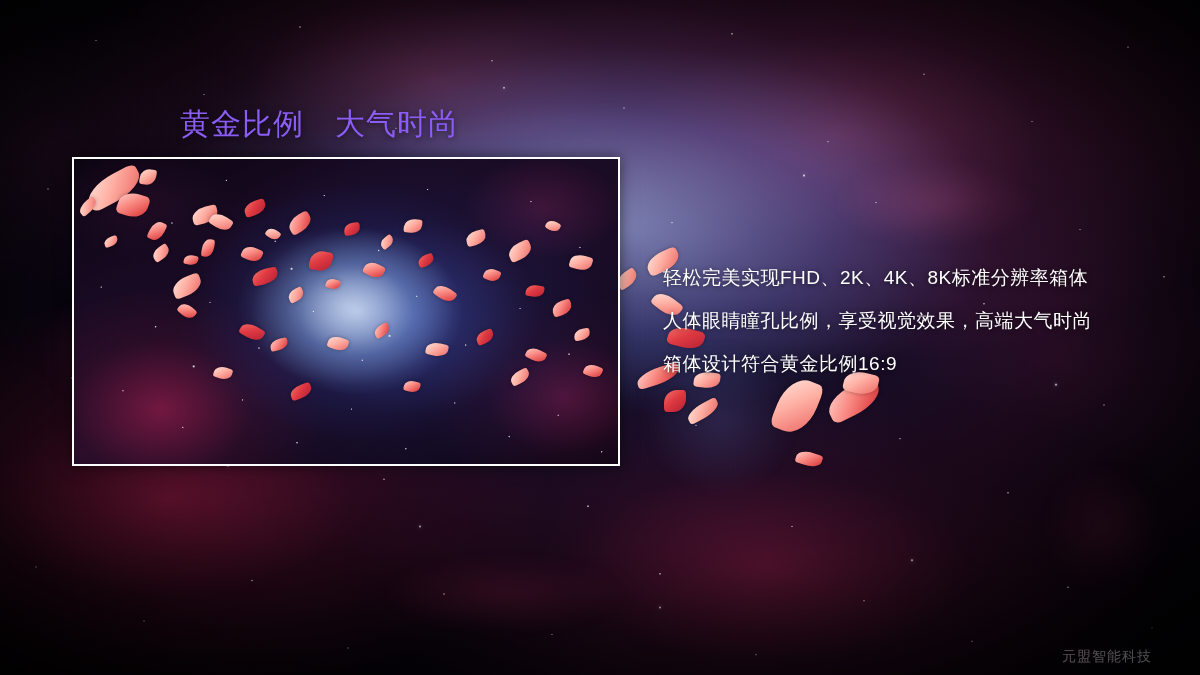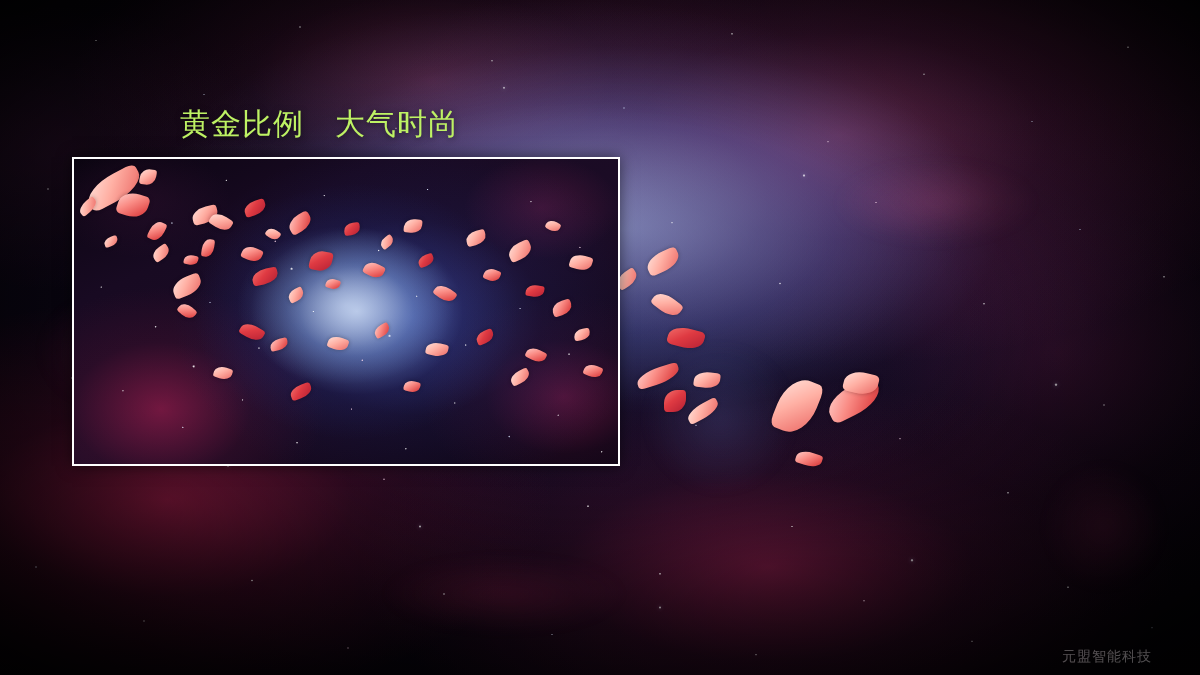--- a/index.html
+++ b/index.html
@@ -190,21 +190,21 @@
       radial-gradient(1.1px 1.1px at 97% 96%, #fff, transparent),
       radial-gradient(1.6px 1.6px at 40% 36%, #fff, transparent),
       radial-gradient(1.6px 1.6px at 58% 58%, #fff, transparent),
       radial-gradient(1.6px 1.6px at 22% 68%, #fff, transparent);
     background-repeat:no-repeat;
   }
 
   
   .slide-title {
     position:absolute;
-    color:#bef264;
+    color:#8b5cf6;
     font-size:30px;
     letter-spacing:1px;
     white-space:pre;
     text-shadow:0 1px 6px rgba(0,0,0,0.55);
   }
   .body-block { position:absolute; }
   .body-line {
     color:#ffffff;
     font-size:19px;
     line-height:43px;
@@ -298,16 +298,21 @@
         <div class="petal" style="left: 452px; top: 190px; width: 20px; height: 12px; transform: rotate(26deg);"></div>
         <div class="petal pale" style="left: 500px; top: 170px; width: 16px; height: 11px; transform: rotate(-10deg);"></div>
         <div class="petal pale" style="left: 140px; top: 208px; width: 18px; height: 12px; transform: rotate(18deg);"></div>
         <div class="petal deep" style="left: 216px; top: 226px; width: 22px; height: 13px; transform: rotate(-20deg);"></div>
         <div class="petal" style="left: 330px; top: 222px; width: 16px; height: 11px; transform: rotate(14deg);"></div>
         <div class="petal pale" style="left: 436px; top: 212px; width: 20px; height: 12px; transform: rotate(-26deg);"></div>
         <div class="petal" style="left: 510px; top: 206px; width: 18px; height: 12px; transform: rotate(22deg);"></div>
       </div>
   </div>
 
+  <div class="body-block" style="left:663px; top:256px;">
+    <div class="body-line">轻松完美实现FHD、2K、4K、8K标准分辨率箱体</div>
+    <div class="body-line">人体眼睛瞳孔比例，享受视觉效果，高端大气时尚</div>
+    <div class="body-line">箱体设计符合黄金比例16:9</div>
+  </div>
 
   <div class="watermark" style="left:1062px; top:648px;">元盟智能科技</div>
 
 </div>
 
 </body></html>

